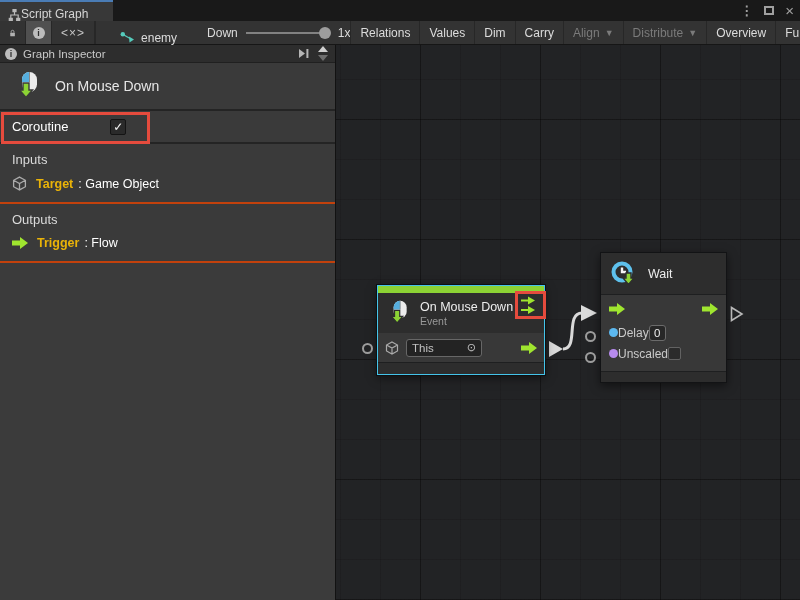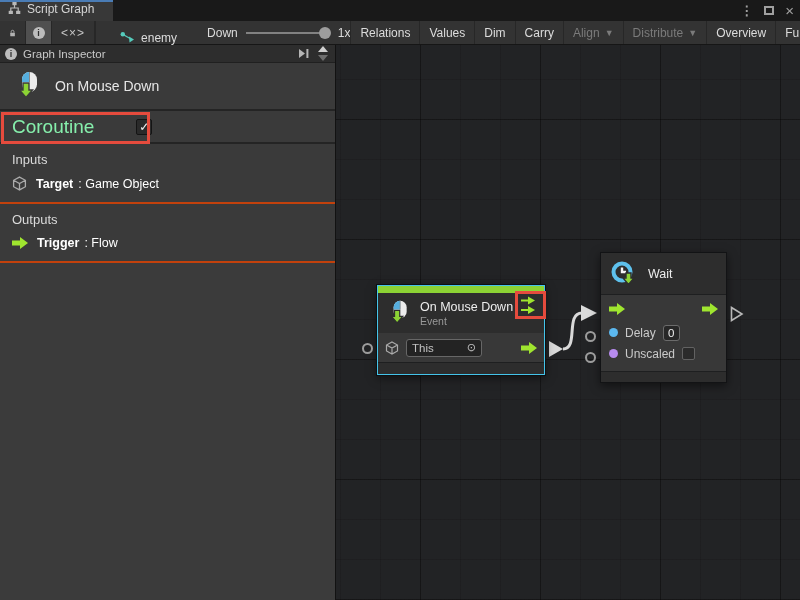--- a/index.html
+++ b/index.html
@@ -3,21 +3,21 @@
 <meta charset="utf-8">
 <style>
   * { margin:0; padding:0; box-sizing:border-box; }
   html,body { background:#101010; }
   body { font-family:"Liberation Sans", sans-serif; -webkit-font-smoothing:antialiased; }
   #window { position:relative; width:800px; height:600px; background:#191919; overflow:hidden; }
 
   
   .titlebar { position:absolute; left:0; top:0; right:0; height:21px; background:#191919; }
   .tab { position:absolute; left:0; top:0; width:113px; height:21px; background:#383838;
-         border-top:2px solid #4a7cb5; display:flex; align-items:flex-start; gap:6px; padding:0 8px; }
+         border-top:2px solid #4a7cb5; display:flex; align-items:flex-end; padding:0 8px; }
   .tab-title { font-size:12px; color:#d6d6d6; white-space:nowrap; }
   .win-controls { position:absolute; right:6px; top:0; height:21px; display:flex; align-items:center; gap:11px; }
   .more-glyph { color:#a0a0a0; font-size:13px; font-weight:bold; line-height:1; }
   .maxi-box { width:10px; height:9px; border:2px solid #a0a0a0; }
   .close-glyph { color:#a0a0a0; font-size:15px; line-height:1; }
 
   
   .toolbar { position:absolute; left:0; top:21px; right:0; height:24px; background:#333333;
              border-bottom:1px solid #161616; display:flex; align-items:stretch; font-size:12px; color:#dcdcdc; }
   .tbtn { display:flex; align-items:center; justify-content:center; padding:0 9px;
@@ -42,27 +42,27 @@
   .ph-right { margin-left:auto; display:flex; align-items:center; gap:7px; }
   .scroll-col { display:flex; flex-direction:column; gap:3px; align-items:center; width:14px; }
   .tri-up { width:0; height:0; border-left:5px solid transparent; border-right:5px solid transparent; border-bottom:6px solid #cfcfcf; }
   .tri-down { width:0; height:0; border-left:5px solid transparent; border-right:5px solid transparent; border-top:6px solid #6e6e6e; }
 
   .unit-head { display:flex; align-items:center; gap:13px; padding:9px 12px; height:48px;
                border-bottom:2px solid #242424; background:#3a3a3a; }
   .unit-title { font-size:14px; color:#e6e6e6; }
   .coroutine-row { position:relative; display:flex; align-items:center; height:33px; padding:0 12px;
                    border-bottom:2px solid #242424; background:#3a3a3a; }
-  .coroutine-label { font-size:19px; color:#86efac; }
+  .coroutine-label { font-size:13px; color:#ffffff; }
   .checkbox { width:16px; height:16px; background:#2a2a2a; border:1px solid #141414; border-radius:2px;
               color:#f2f2f2; font-size:12px; line-height:14px; text-align:center; margin-left:42px; }
   .section { padding:8px 12px 11px; border-bottom:2px solid #c2410c; background:#3a3a3a; }
   .section-title { font-size:13px; color:#dadada; margin-bottom:9px; }
   .io-row { display:flex; align-items:center; gap:9px; font-size:12.5px; }
-  .io-name { font-weight:bold; color:#ffffff; }
+  .io-name { font-weight:bold; color:#eab308; }
   .io-type { color:#ffffff; }
 
   
   .canvas { position:absolute; left:336px; top:45px; right:0; bottom:0; background-color:#222325;
     background-image:
       linear-gradient(to right, rgba(8,8,8,.40) 1px, transparent 1px),
       linear-gradient(to bottom, rgba(8,8,8,.40) 1px, transparent 1px),
       linear-gradient(to right, rgba(12,12,12,.16) 1px, transparent 1px),
       linear-gradient(to bottom, rgba(12,12,12,.16) 1px, transparent 1px);
     background-size:120px 120px, 120px 120px, 40px 40px, 40px 40px;
@@ -82,21 +82,21 @@
   .event-body { display:flex; align-items:center; height:29px; padding:0 7px; gap:7px; }
   .this-field { display:flex; align-items:center; justify-content:space-between; width:76px; height:18px;
                 background:#232323; border:1px solid #676767; border-radius:3px; padding:0 5px;
                 font-size:11.5px; color:#c2c2c2; }
   .picker-glyph { color:#c2c2c2; font-size:11px; }
   #event-node .node-footer { height:12px; }
 
   #wait-node { left:264px; top:207px; width:127px; border:1px solid #121315; }
   #wait-node .node-header { height:42px; gap:10px; padding:0 9px; border-bottom:1px solid #1e1f20; }
   .wait-row1 { height:27px; display:flex; align-items:center; justify-content:space-between; padding:0 8px; }
-  .wait-row { height:21px; display:flex; align-items:center; gap:7px; padding:0 8px; font-size:12px; color:#cacaca; }
+  .wait-row { height:21px; display:flex; align-items:center; padding:0 8px; font-size:12px; color:#cacaca; }
   .dot { width:9px; height:9px; border-radius:50%; flex:0 0 auto; }
   .dot-blue { background:#5cb8ef; }
   .dot-purple { background:#b78bee; }
   .value-box { min-width:17px; height:16px; background:#272727; border:1px solid #6b6b6b; border-radius:3px;
                color:#ededed; font-size:11.5px; text-align:center; line-height:14px; padding:0 2px; }
   .mini-check { width:13px; height:13px; background:#2b2b2b; border:1px solid #626262; border-radius:2px; }
   #wait-node .node-footer { height:11px; }
   .wait-pad { height:7px; }
 
   .port-circle { position:absolute; width:11px; height:11px; border:2px solid #9c9c9c; border-radius:50%; background:transparent; }

